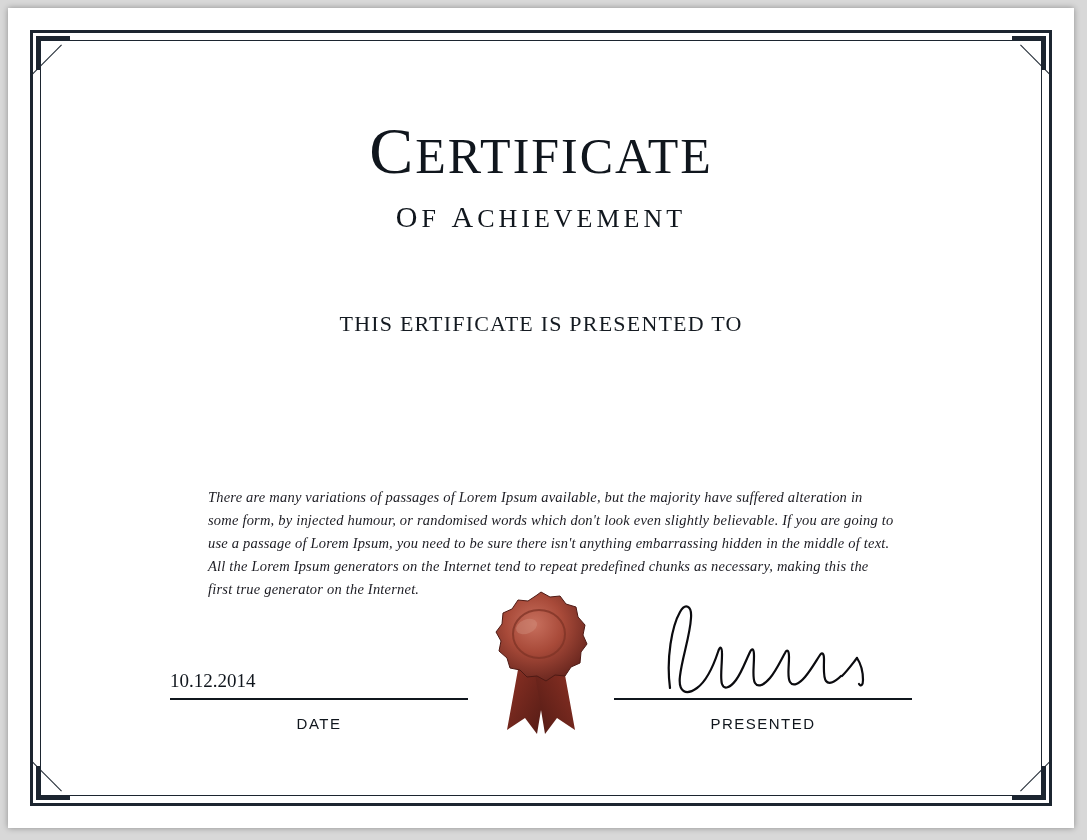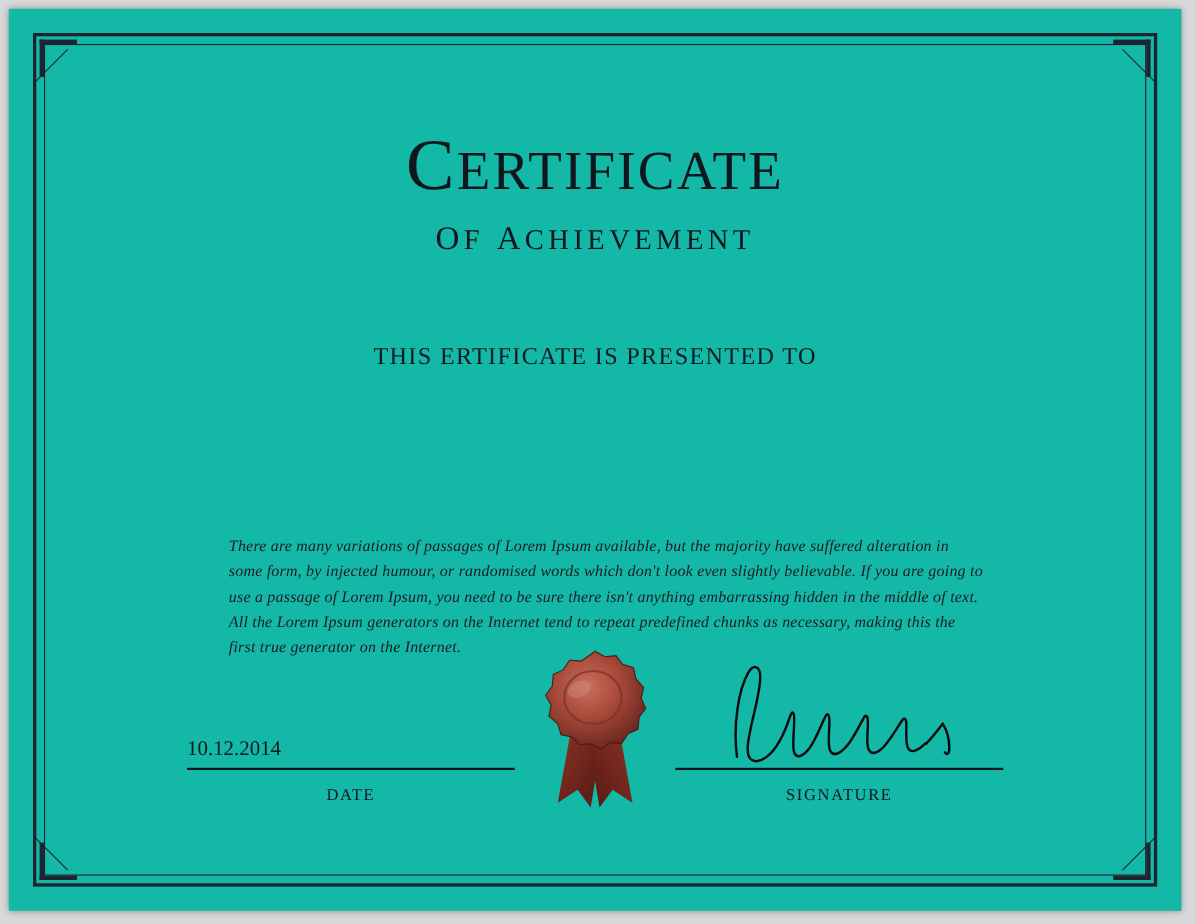--- a/index.html
+++ b/index.html
@@ -21,21 +21,21 @@
     background: #d8d8d8;
     box-sizing: border-box;
   }
 
   .certificate {
     position: absolute;
     left: 8px;
     top: 8px;
     width: 1066px;
     height: 820px;
-    background: #14b8a6;
+    background: #ffffff;
     box-shadow: 0 0 6px rgba(0,0,0,0.35);
     box-sizing: border-box;
   }
 
   
   .border-outer {
     position: absolute;
     left: 22px;
     top: 22px;
     right: 22px;
@@ -170,21 +170,21 @@
     position: absolute;
     height: 2px;
     background: #10161d;
   }
   .rule.left  { left: 162px;  width: 298px; bottom: 58px; }
   .rule.right { right: 162px; width: 298px; bottom: 58px; }
 
   .label {
     position: absolute;
     bottom: 26px;
-    font-family: Liberation Serif, serif;
+    font-family: Liberation Sans, sans-serif;
     font-size: 15px;
     letter-spacing: 1.5px;
     color: #10161d;
     text-align: center;
   }
   .label.left  { left: 162px;  width: 298px; }
   .label.right { right: 162px; width: 298px; }
 
   .date-value {
     position: absolute;
@@ -267,21 +267,21 @@
           <g fill="none" stroke="#0b0b0f" stroke-width="2.2" stroke-linecap="round">
             <path d="M14,92 C10,62 16,30 24,16 C29,7 36,9 35,22 C34,40 26,62 24,80 C22,96 30,100 41,92 C52,84 58,68 62,56 C64,50 66,50 66,58 C66,70 64,82 66,88 C68,94 74,92 80,84 C86,76 90,64 94,56 C96,52 98,52 98,60 C98,72 96,82 99,87 C102,92 108,89 114,82 C120,75 125,64 129,57 C131,53 133,54 133,61 C133,72 131,81 134,86 C137,91 143,88 149,81 C155,74 160,65 164,59 C166,56 168,57 168,63 C168,73 167,81 170,85 C173,89 179,86 185,80"></path>
             <path d="M186,80 C192,74 197,67 201,62"></path>
             <path d="M201,62 C205,68 207,76 207,84 C207,89 205,91 203,88"></path>
             <path d="M35,22 C48,20 62,19 78,19" opacity="0.0"></path>
           </g>
         </svg>
       </div>
 
       <div class="rule right"></div>
-      <div class="label right">SIGNATURE</div>
+      <div class="label right">PRESENTED</div>
 
       <div class="seal">
         <svg viewBox="0 0 128 160" width="128" height="160" xmlns="http://www.w3.org/2000/svg">
           <defs>
             <radialGradient id="sealGrad" cx="42%" cy="36%" r="70%">
               <stop offset="0%" stop-color="#c8705e"></stop>
               <stop offset="45%" stop-color="#a84a39"></stop>
               <stop offset="100%" stop-color="#63231c"></stop>
             </radialGradient>
             <linearGradient id="ribbonL" x1="0" y1="0" x2="1" y2="1">

